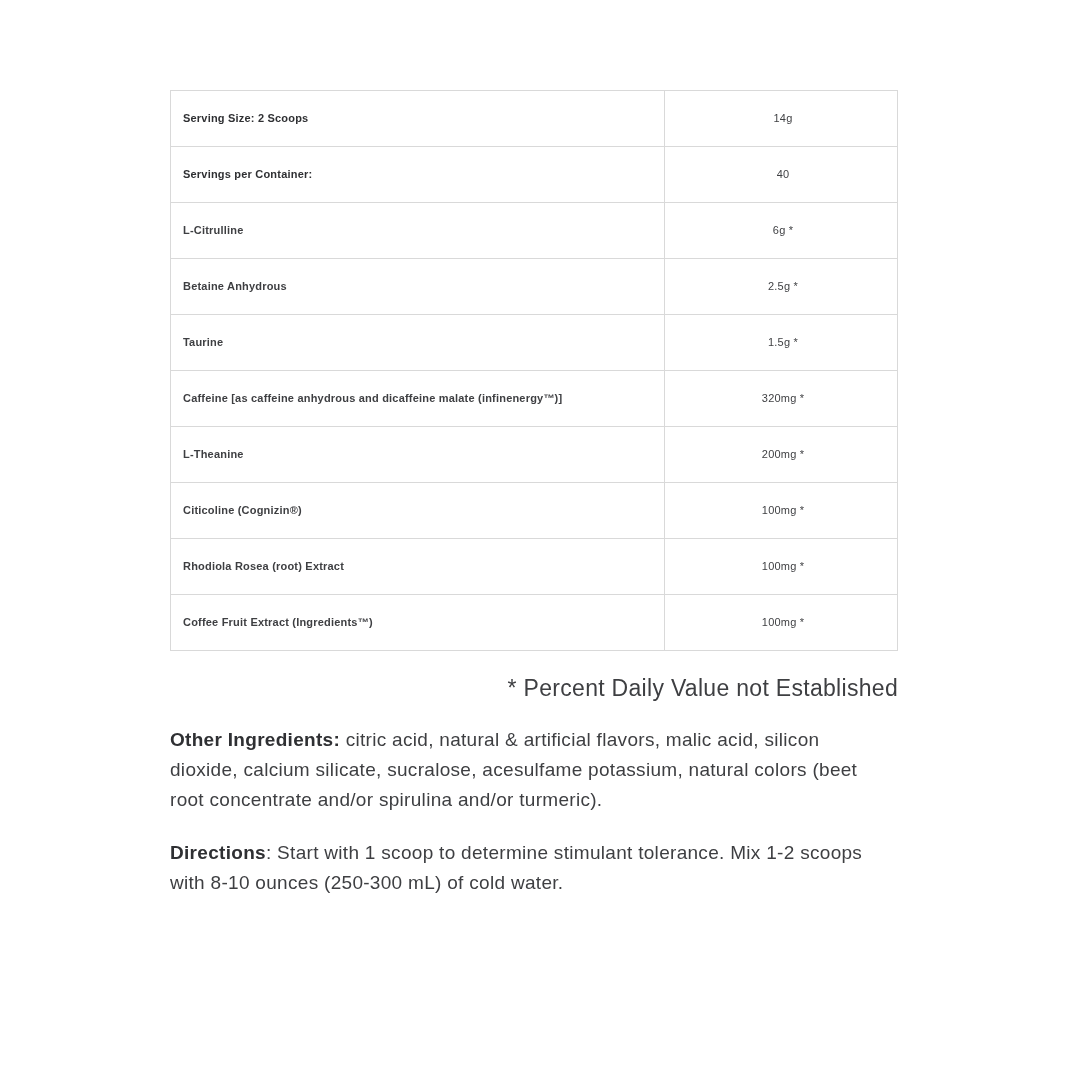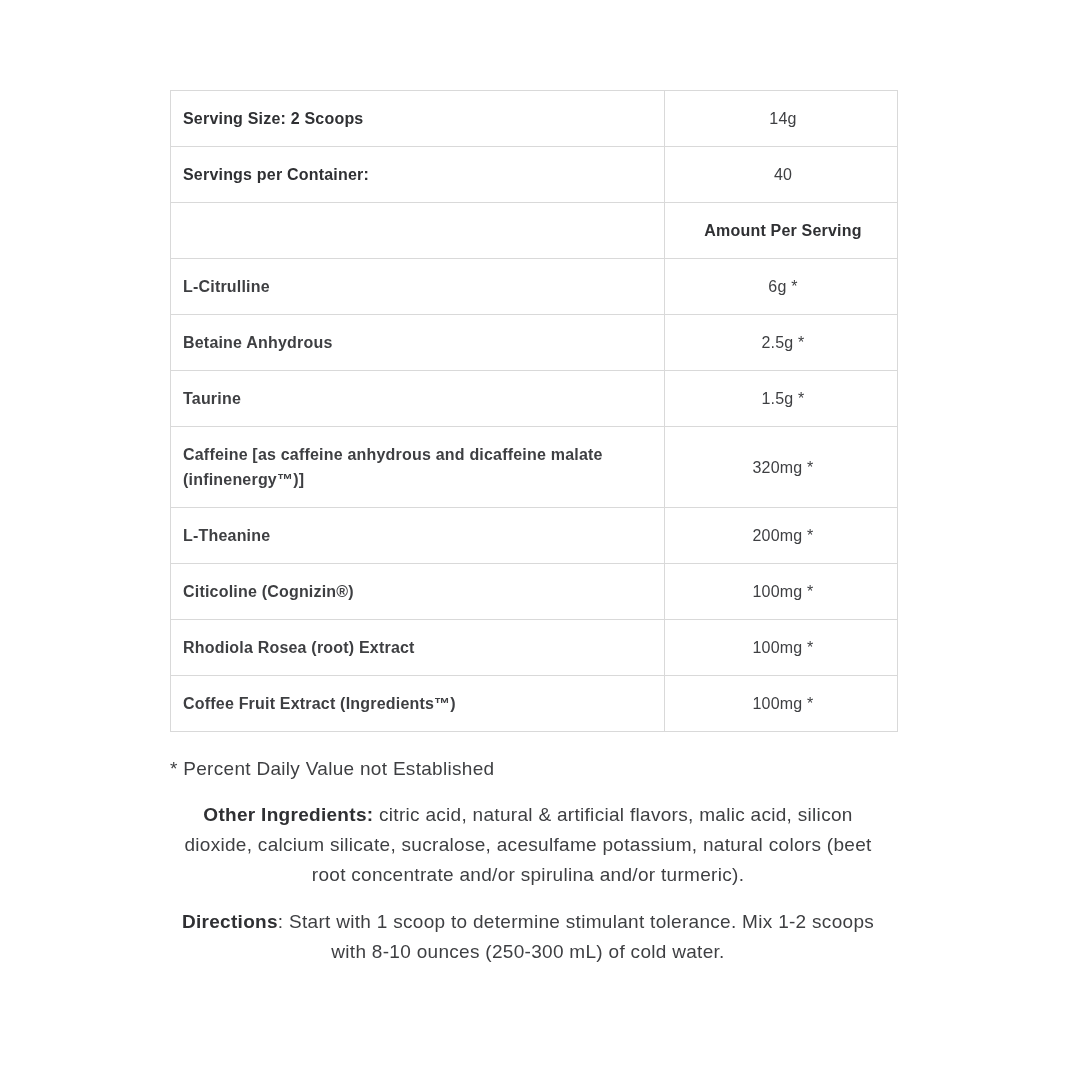--- a/index.html
+++ b/index.html
@@ -26,21 +26,21 @@
     top: 90px;
     width: 728px;
   }
   table.facts{
     border-collapse: collapse;
     width: 728px;
     table-layout: fixed;
   }
   table.facts td{
     border: 1px solid var(--border);
-    font-size: 16px;
+    font-size: 11px;
     line-height: 25px;
     letter-spacing: 0.2px;
     color: var(--text-regular);
     padding: 15px 8px 15px 12px;
     vertical-align: middle;
     background: #fff;
   }
   table.facts td.label{
     width: 473px;
     text-align: left;
@@ -48,33 +48,33 @@
   }
   table.facts td.value{
     text-align: center;
   }
   table.facts td.bold{
     font-weight: bold;
     color: var(--text-bold);
   }
   .footnote{
     margin: 23px 0 0 0;
-    font-size: 19px;
+    font-size: 23px;
     line-height: 28px;
     letter-spacing: 0.3px;
     color: var(--text-regular);
+    text-align: right;
   }
   .para{
-    margin: 17px 0 0 0;
+    margin: 23px 0 0 0;
     width: 716px;
     font-size: 19px;
     line-height: 30px;
     letter-spacing: 0.3px;
     color: var(--text-regular);
-    text-align: center;
   }
   .para strong{
     font-weight: bold;
     color: var(--text-bold);
   }
 </style>
 </head>
 <body>
 
 <div class="page">
@@ -82,24 +82,20 @@
 
     <table class="facts">
       <tbody>
           <tr>
             <td class="label bold">Serving Size: 2 Scoops</td>
             <td class="value">14g</td>
           </tr>
           <tr>
             <td class="label bold">Servings per Container:</td>
             <td class="value">40</td>
-          </tr>
-          <tr>
-            <td class="label"></td>
-            <td class="value bold">Amount Per Serving</td>
           </tr>
           <tr>
             <td class="label">L-Citrulline</td>
             <td class="value">6g *</td>
           </tr>
           <tr>
             <td class="label">Betaine Anhydrous</td>
             <td class="value">2.5g *</td>
           </tr>
           <tr>

